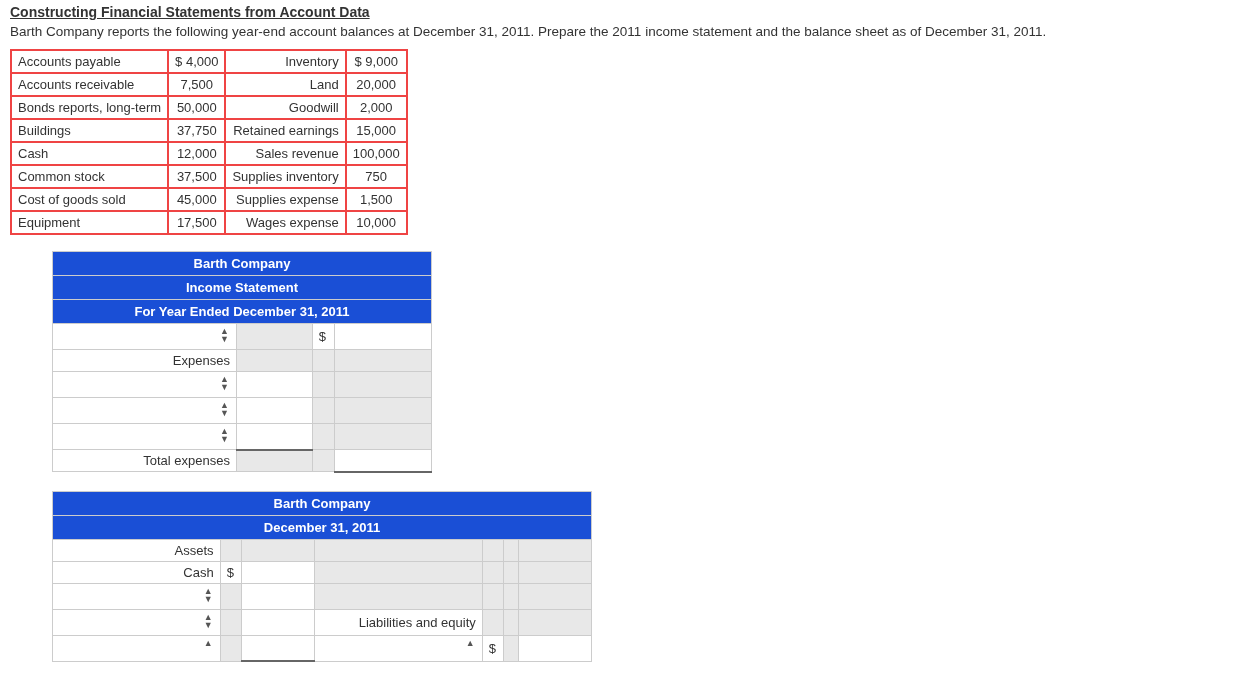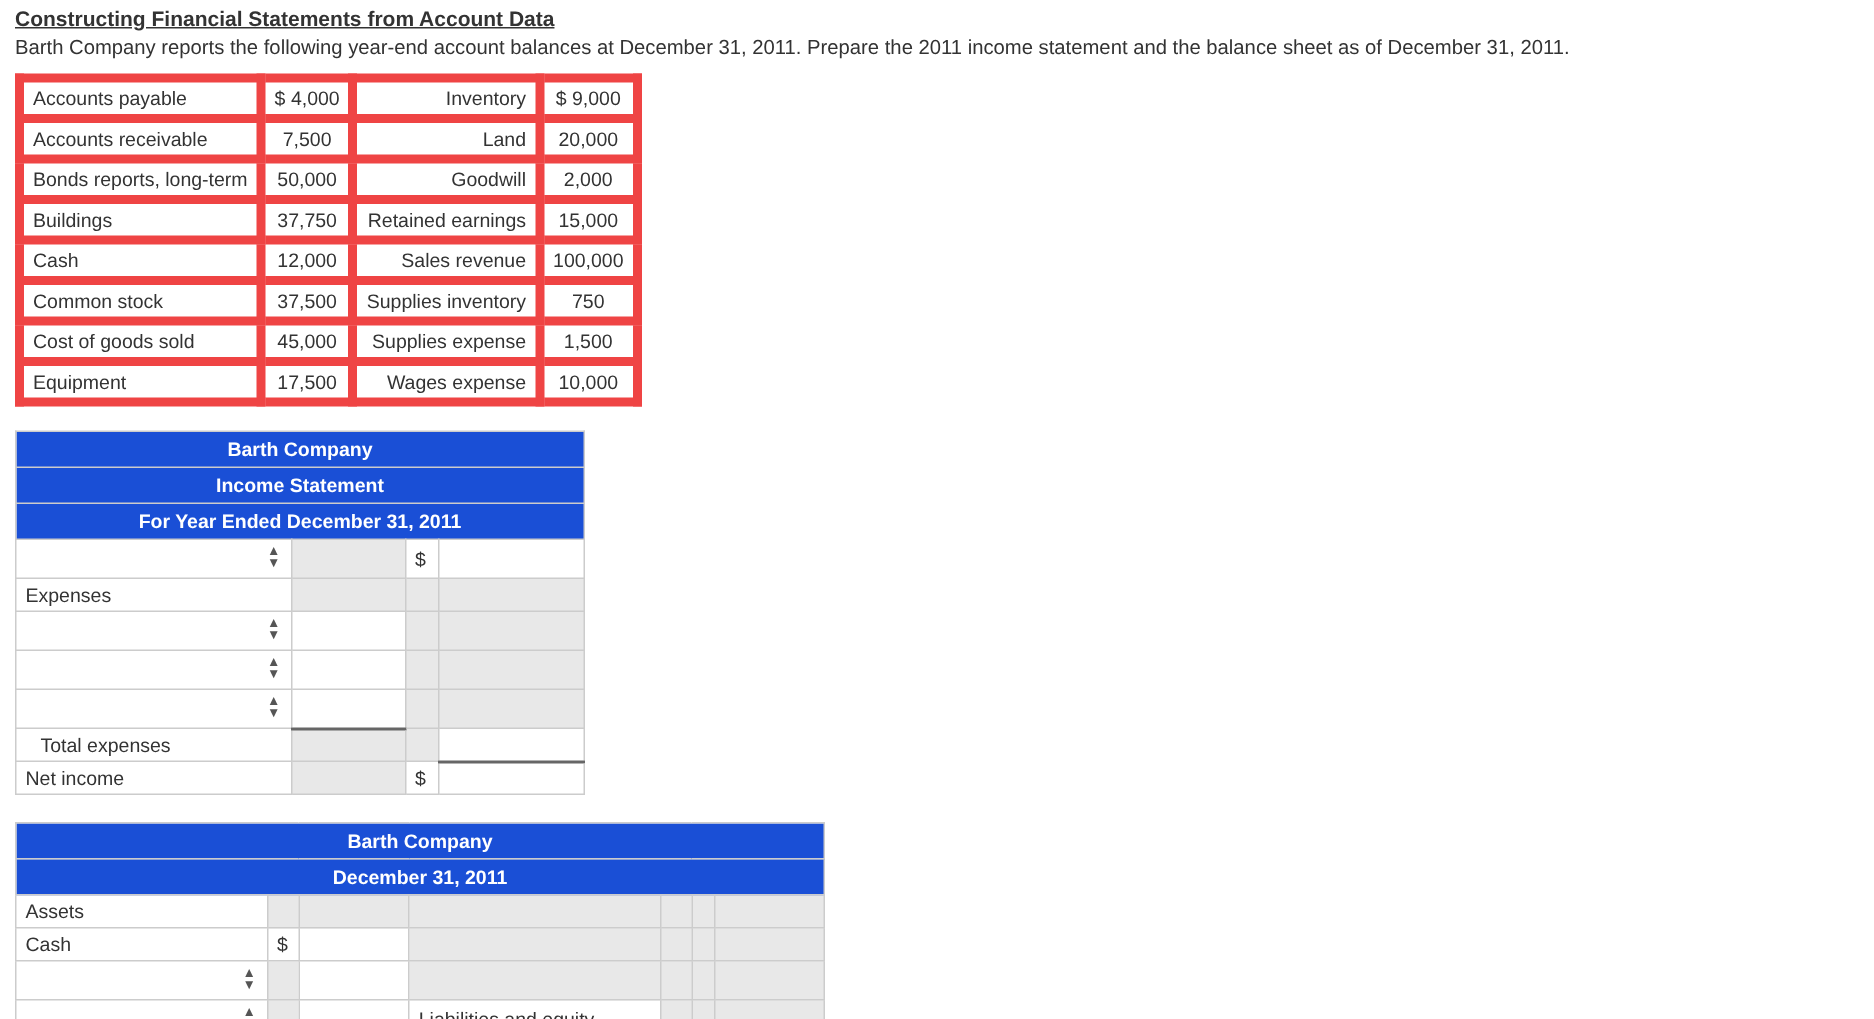--- a/index.html
+++ b/index.html
@@ -22,49 +22,50 @@
     font-size: 13.5px;
     color: #333;
     margin-bottom: 10px;
   }
   table { border-collapse: collapse; }
   
   .accounts {
     margin-bottom: 16px;
   }
   .accounts td {
-    border: 6px solid #ef4444;
+    border: 2px solid #ef4444;
     padding: 3px 6px;
     font-size: 13px;
     height: 22px;
   }
   .accounts .lbl { text-align: left; }
   .accounts .amt { text-align: center; }
   .accounts .rlbl { text-align: right; margin-left: 25px; }
   
   .ws {
     margin-bottom: 18px;
+    margin-left: 42px;
   }
   .ws td, .ws th {
     border: 1px solid #ccc;
     padding: 3px 6px;
     font-size: 13px;
     height: 22px;
     background: #fff;
   }
   .ws .hdr {
     background: #1a4fd6;
     color: #fff;
     font-weight: 700;
     text-align: center;
     padding: 4px;
   }
   .ws .shade { background: #e8e8e8; }
   .ws .dollar { text-align: left; }
-  .ws .lbl { text-align: left; }
+  .ws .lbl { text-align: right; }
   .ws .indent { padding-left: 16px; }
   .ws .border-bottom-strong { border-bottom: 2px solid #666; }
   .stepper {
     display: inline-block;
     width: 100%;
     position: relative;
     height: 16px;
   }
   .stepper .arrows {
     position: absolute;
@@ -201,26 +202,20 @@
     <td class="shade"></td>
   </tr>
 
   <tr>
     <td class="lbl indent">Total expenses</td>
     <td class="shade"></td>
     <td class="shade"></td>
     <td class="border-bottom-strong"></td>
   </tr>
 
-  <tr>
-    <td class="lbl">Net income</td>
-    <td class="shade"></td>
-    <td class="dollar">$</td>
-    <td></td>
-  </tr>
 </tbody>
   </table>
 
 <table class="ws" style="width:540px;">
   <tbody>
       <tr>
         <td class="hdr" colspan="7">Barth Company</td>
       </tr>
   <tr>
         <td class="hdr" colspan="7">December 31, 2011</td>

